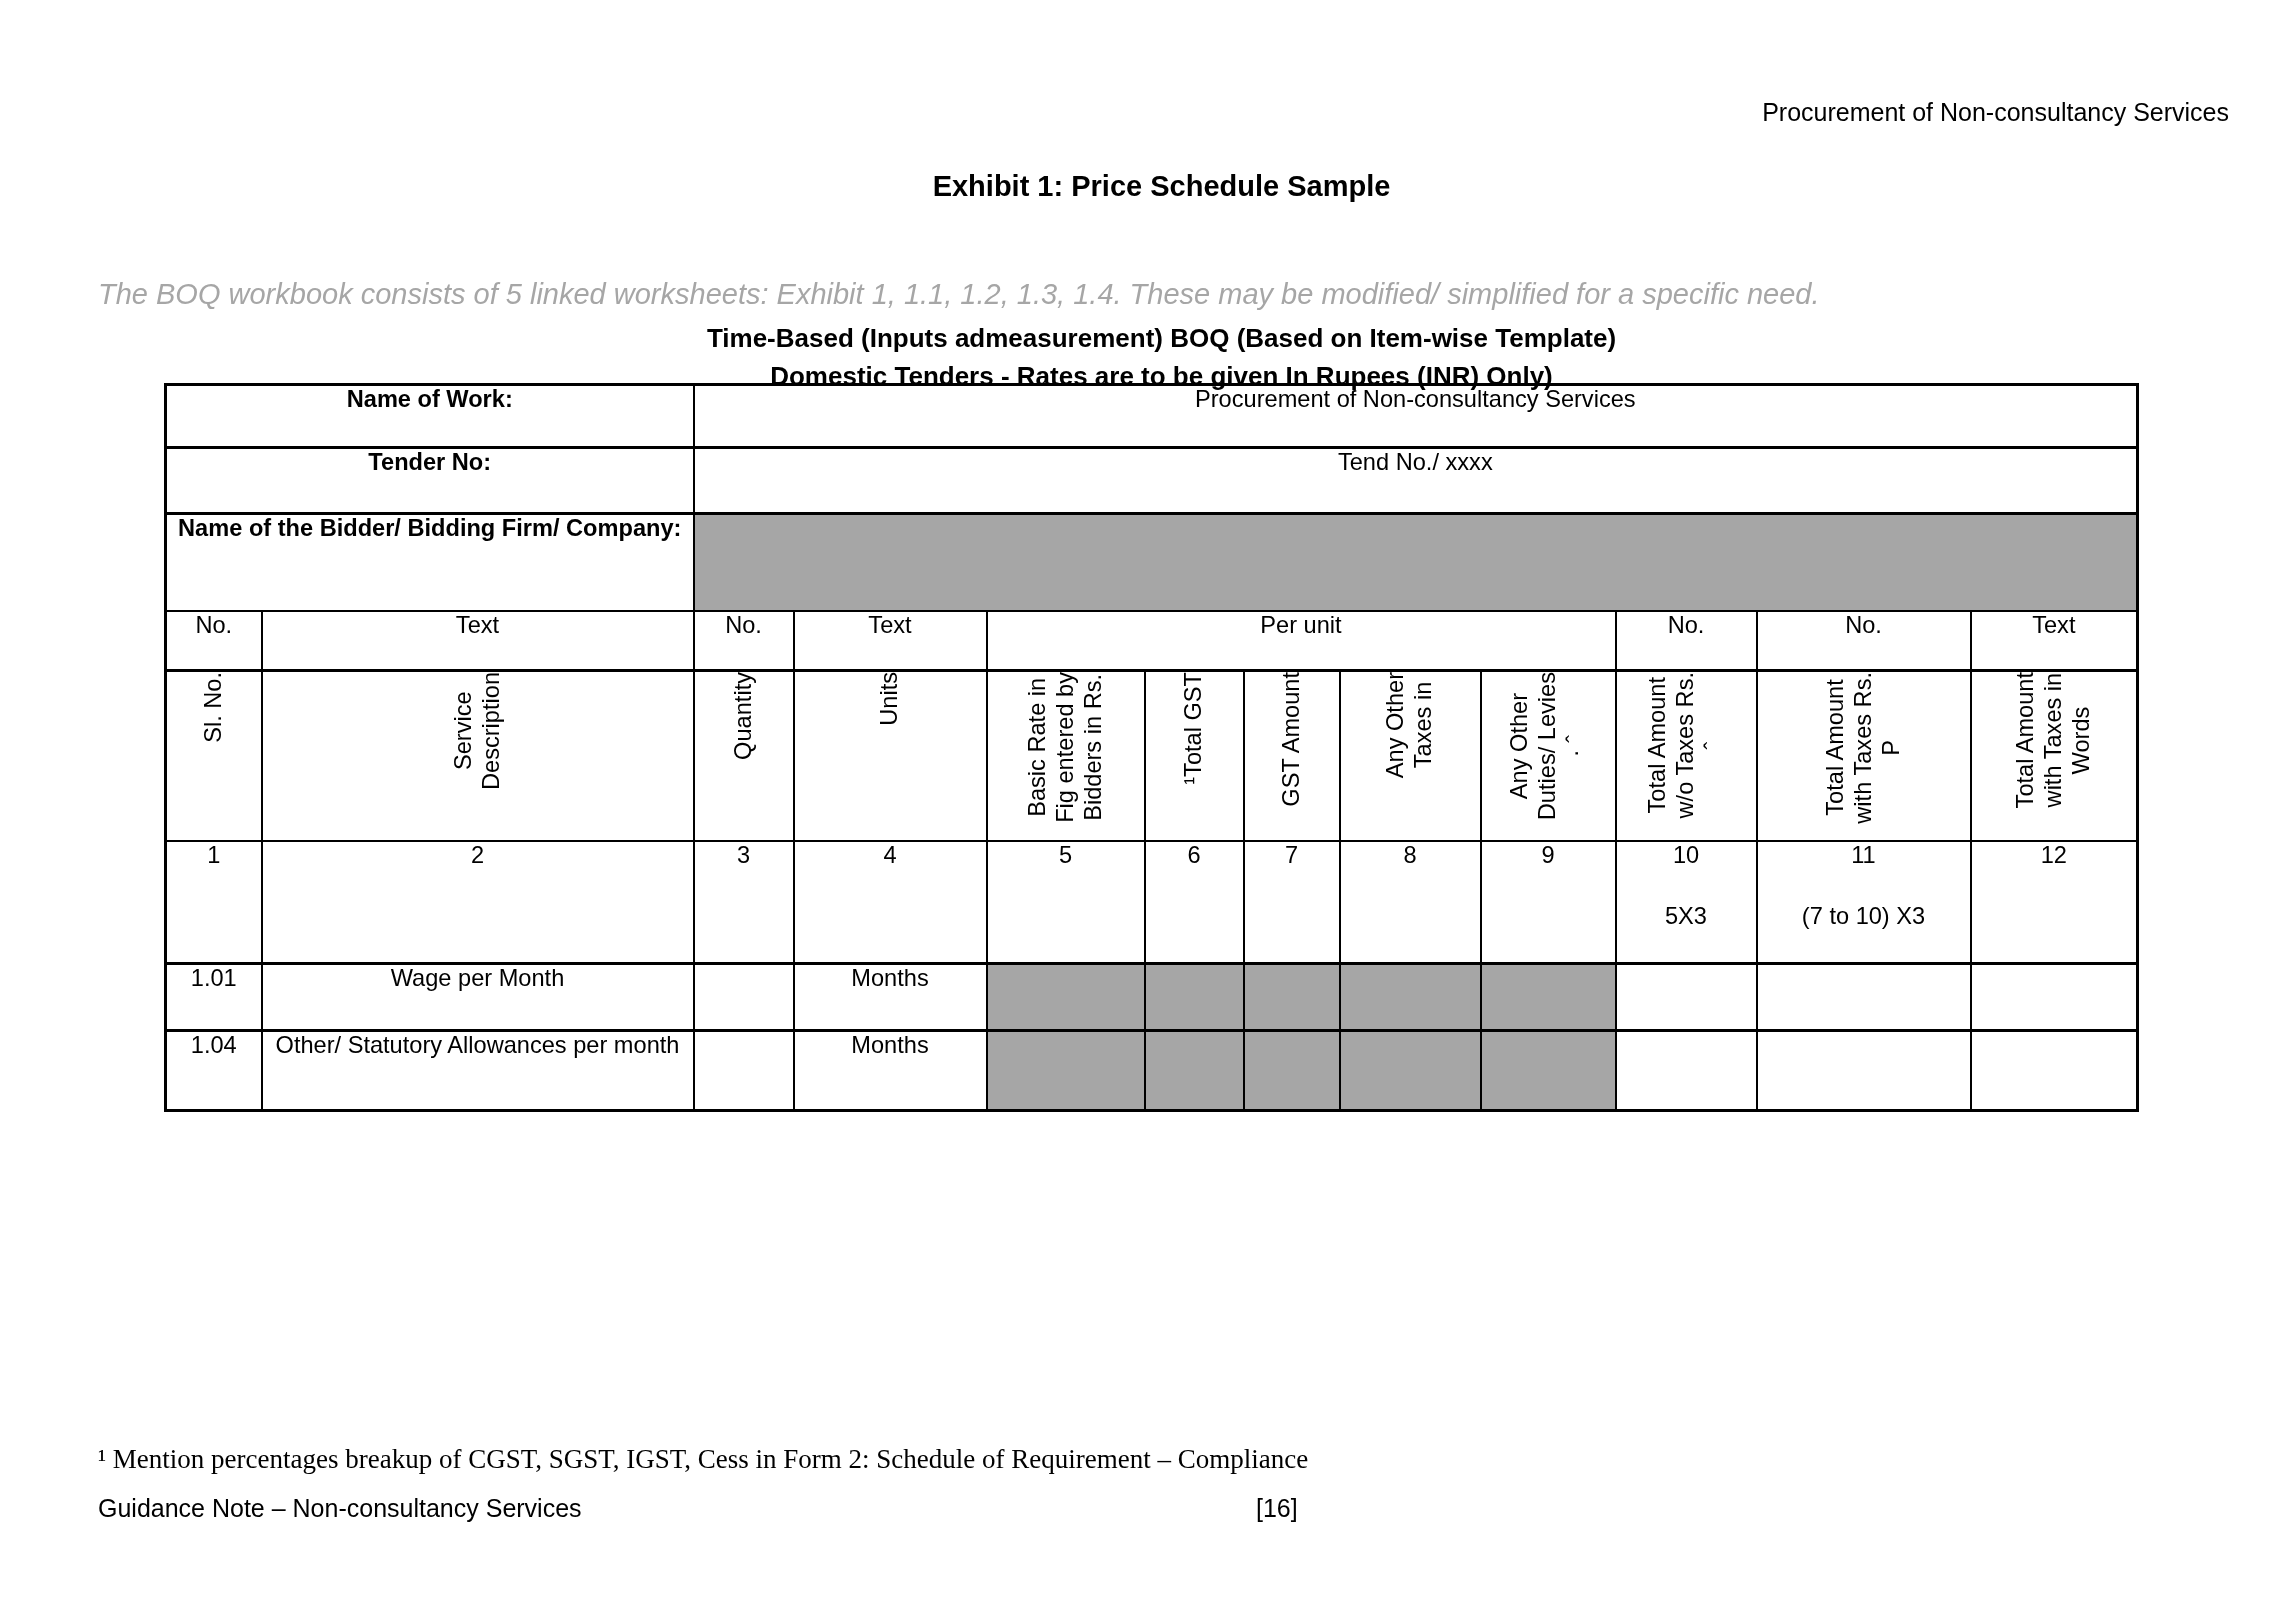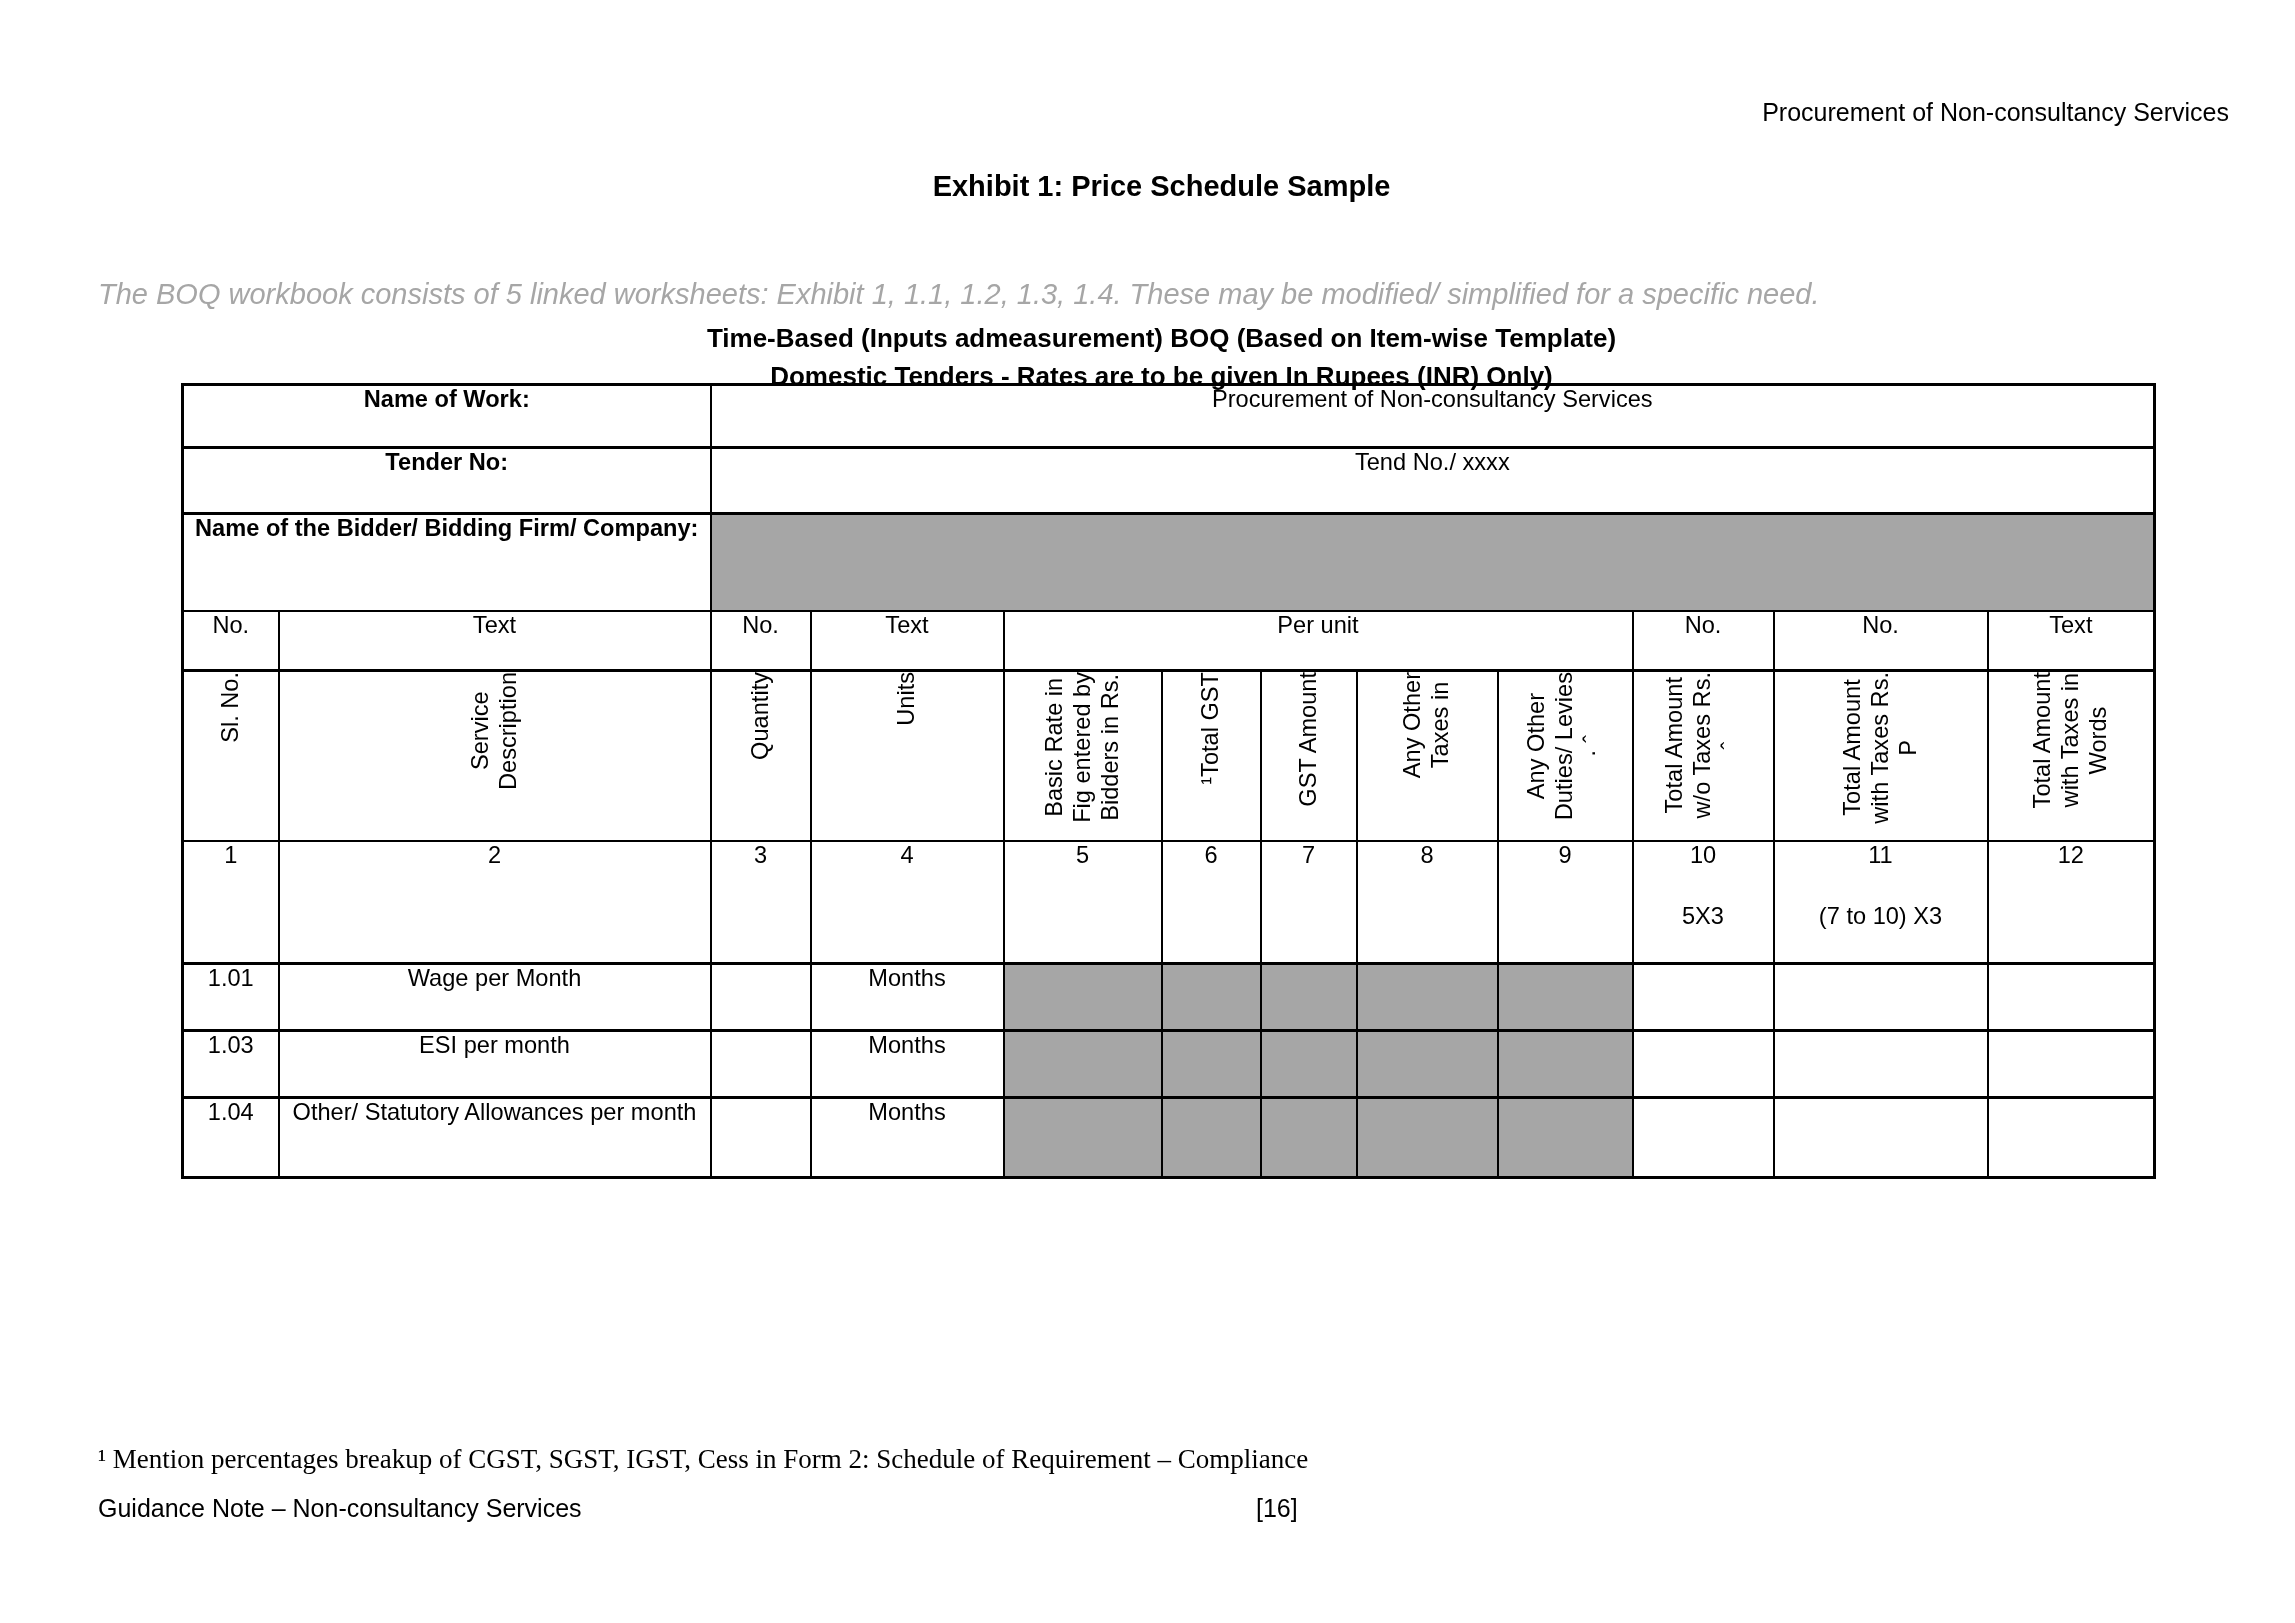--- a/index.html
+++ b/index.html
@@ -20,21 +20,20 @@
     font-size:29px;font-style:italic;color:var(--note-gray,#a6a6a6);margin-top:28px;
   }
   .boq-subtitle{
     position:absolute;top:319px;left:98px;width:2127px;
     text-align:center;font-size:26px;font-weight:bold;line-height:38px;
   }
   table.boq{
     position:absolute;left:164px;top:383px;width:1971px;
     border-collapse:collapse;table-layout:fixed;
     border:3.9px solid #000;
-    margin-left:17px;
   }
   table.boq td{
     border:2px solid #000;
     padding:0;
     vertical-align:top;
     text-align:center;
     font-size:23.6px;
     overflow:hidden;
   }
   tr.tb > td{border-bottom-width:3.9px;}
@@ -203,34 +202,20 @@
     <td class="shade"></td>
     <td class="shade"></td>
     <td class="shade"></td>
     <td class="shade"></td>
     <td></td>
     <td></td>
     <td></td>
   </tr>
 
 
-  <tr class="tb" style="height:67px">
-    <td class="dsl">1.03</td>
-    <td class="ddesc">ESI per month</td>
-    <td></td>
-    <td class="dsl">Months</td>
-    <td class="shade"></td>
-    <td class="shade"></td>
-    <td class="shade"></td>
-    <td class="shade"></td>
-    <td class="shade"></td>
-    <td></td>
-    <td></td>
-    <td></td>
-  </tr>
 
   <tr class="tb" style="height:80px">
     <td class="dsl">1.04</td>
     <td class="ddesc">Other/ Statutory Allowances per month</td>
     <td></td>
     <td class="dsl">Months</td>
     <td class="shade"></td>
     <td class="shade"></td>
     <td class="shade"></td>
     <td class="shade"></td>

